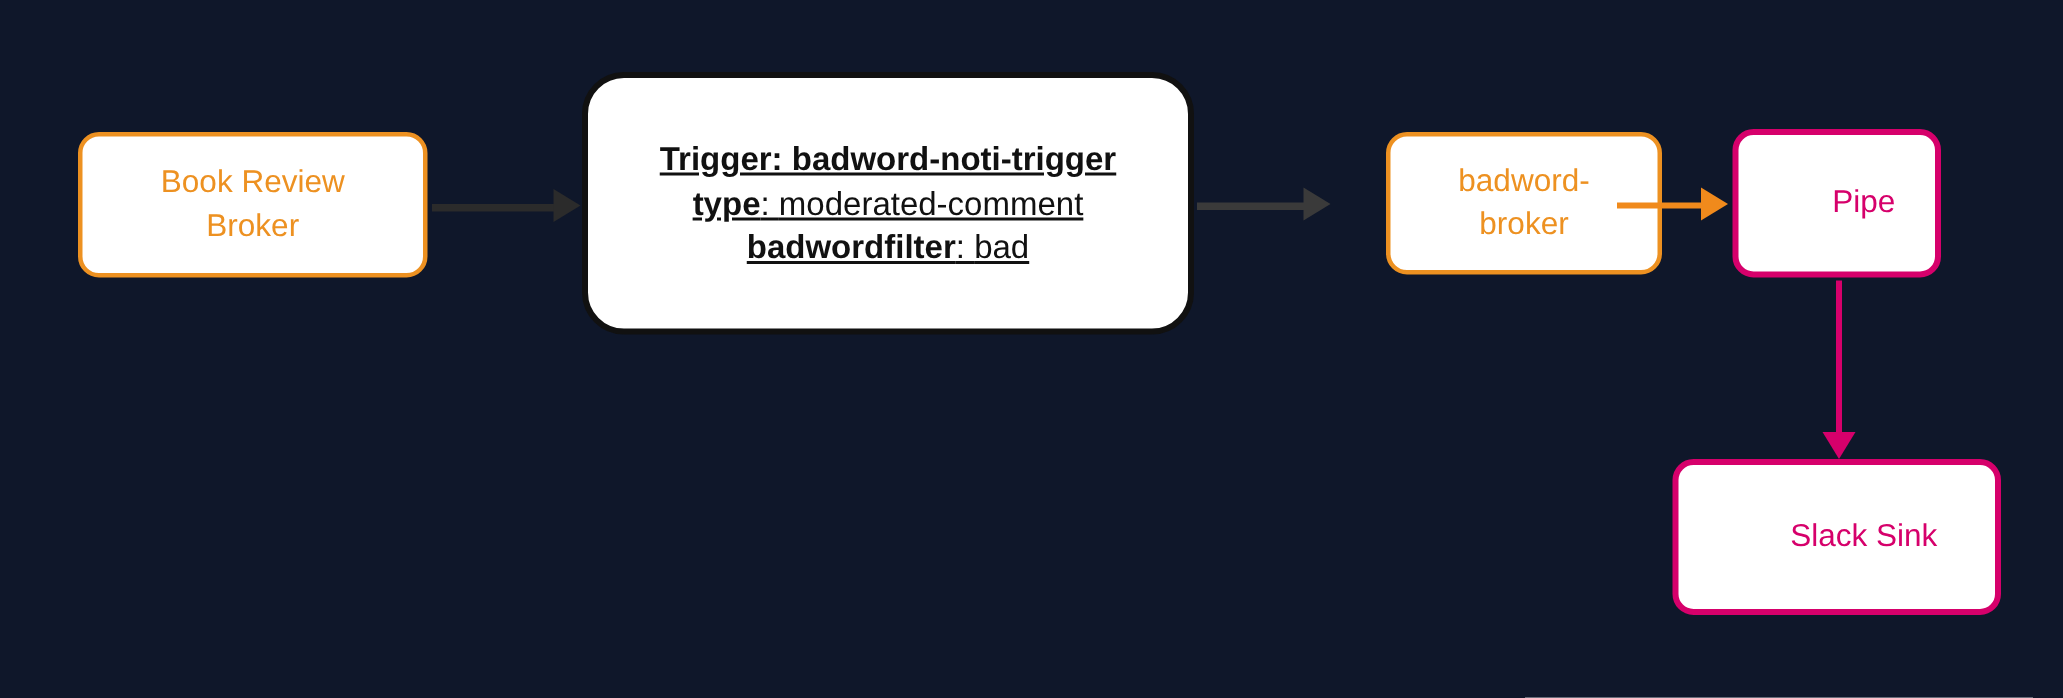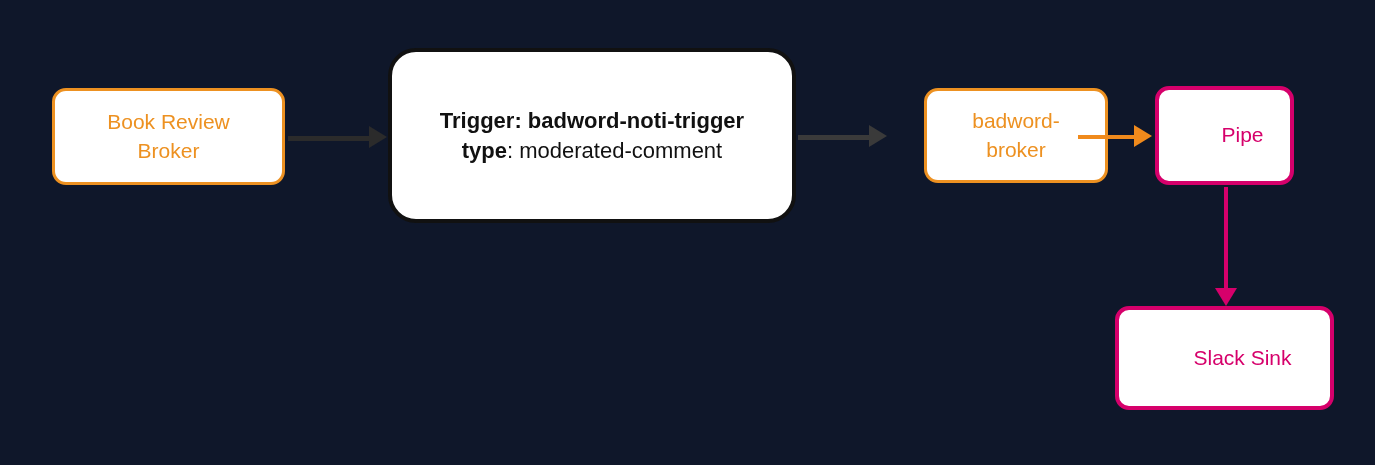--- a/index.html
+++ b/index.html
@@ -44,20 +44,21 @@
     color: #D6006B;
     font-size: 21px;
     padding-left: 36px;
   }
   .node-dark {
     border-color: #111111;
     border-width: 4px;
     border-radius: 28px;
     color: #111111;
     font-size: 22px;
+    text-decoration: underline;
   }
 
   
   #node-book-review-broker { left: 52px;  top: 88px;  width: 233px; height: 97px; }
   #node-trigger            { left: 388px; top: 48px;  width: 408px; height: 175px; }
   #node-badword-broker     { left: 892px; top: 88px;  width: 184px; height: 95px; margin-left: 32px; }
   #node-pipe               { left: 1155px; top: 86px; width: 139px; height: 99px; }
   #node-slack-sink         { left: 1115px; top: 306px; width: 219px; height: 104px; }
 
   .node-lines { display: block; }
@@ -148,20 +149,21 @@
 
   <div class="edge" id="edge-broker-to-trigger">
     <span class="edge-shaft-h"></span>
     <span class="arrowhead arrowhead-right"></span>
   </div>
 
   <div class="node node-dark" id="node-trigger">
     <span class="node-lines">
       <span class="line line-all-bold">Trigger: badword-noti-trigger</span>
       <span class="line"><span class="kv-key">type</span><span class="kv-val">: </span><span class="kv-val">moderated-comment</span></span>
+      <span class="line"><span class="kv-key">badwordfilter</span><span class="kv-val">: </span><span class="kv-val">bad</span></span>
     </span>
   </div>
 
   <div class="edge" id="edge-trigger-to-badword">
     <span class="edge-shaft-h"></span>
     <span class="arrowhead arrowhead-right"></span>
   </div>
 
   <div class="node node-orange" id="node-badword-broker">
     <span class="node-lines">

